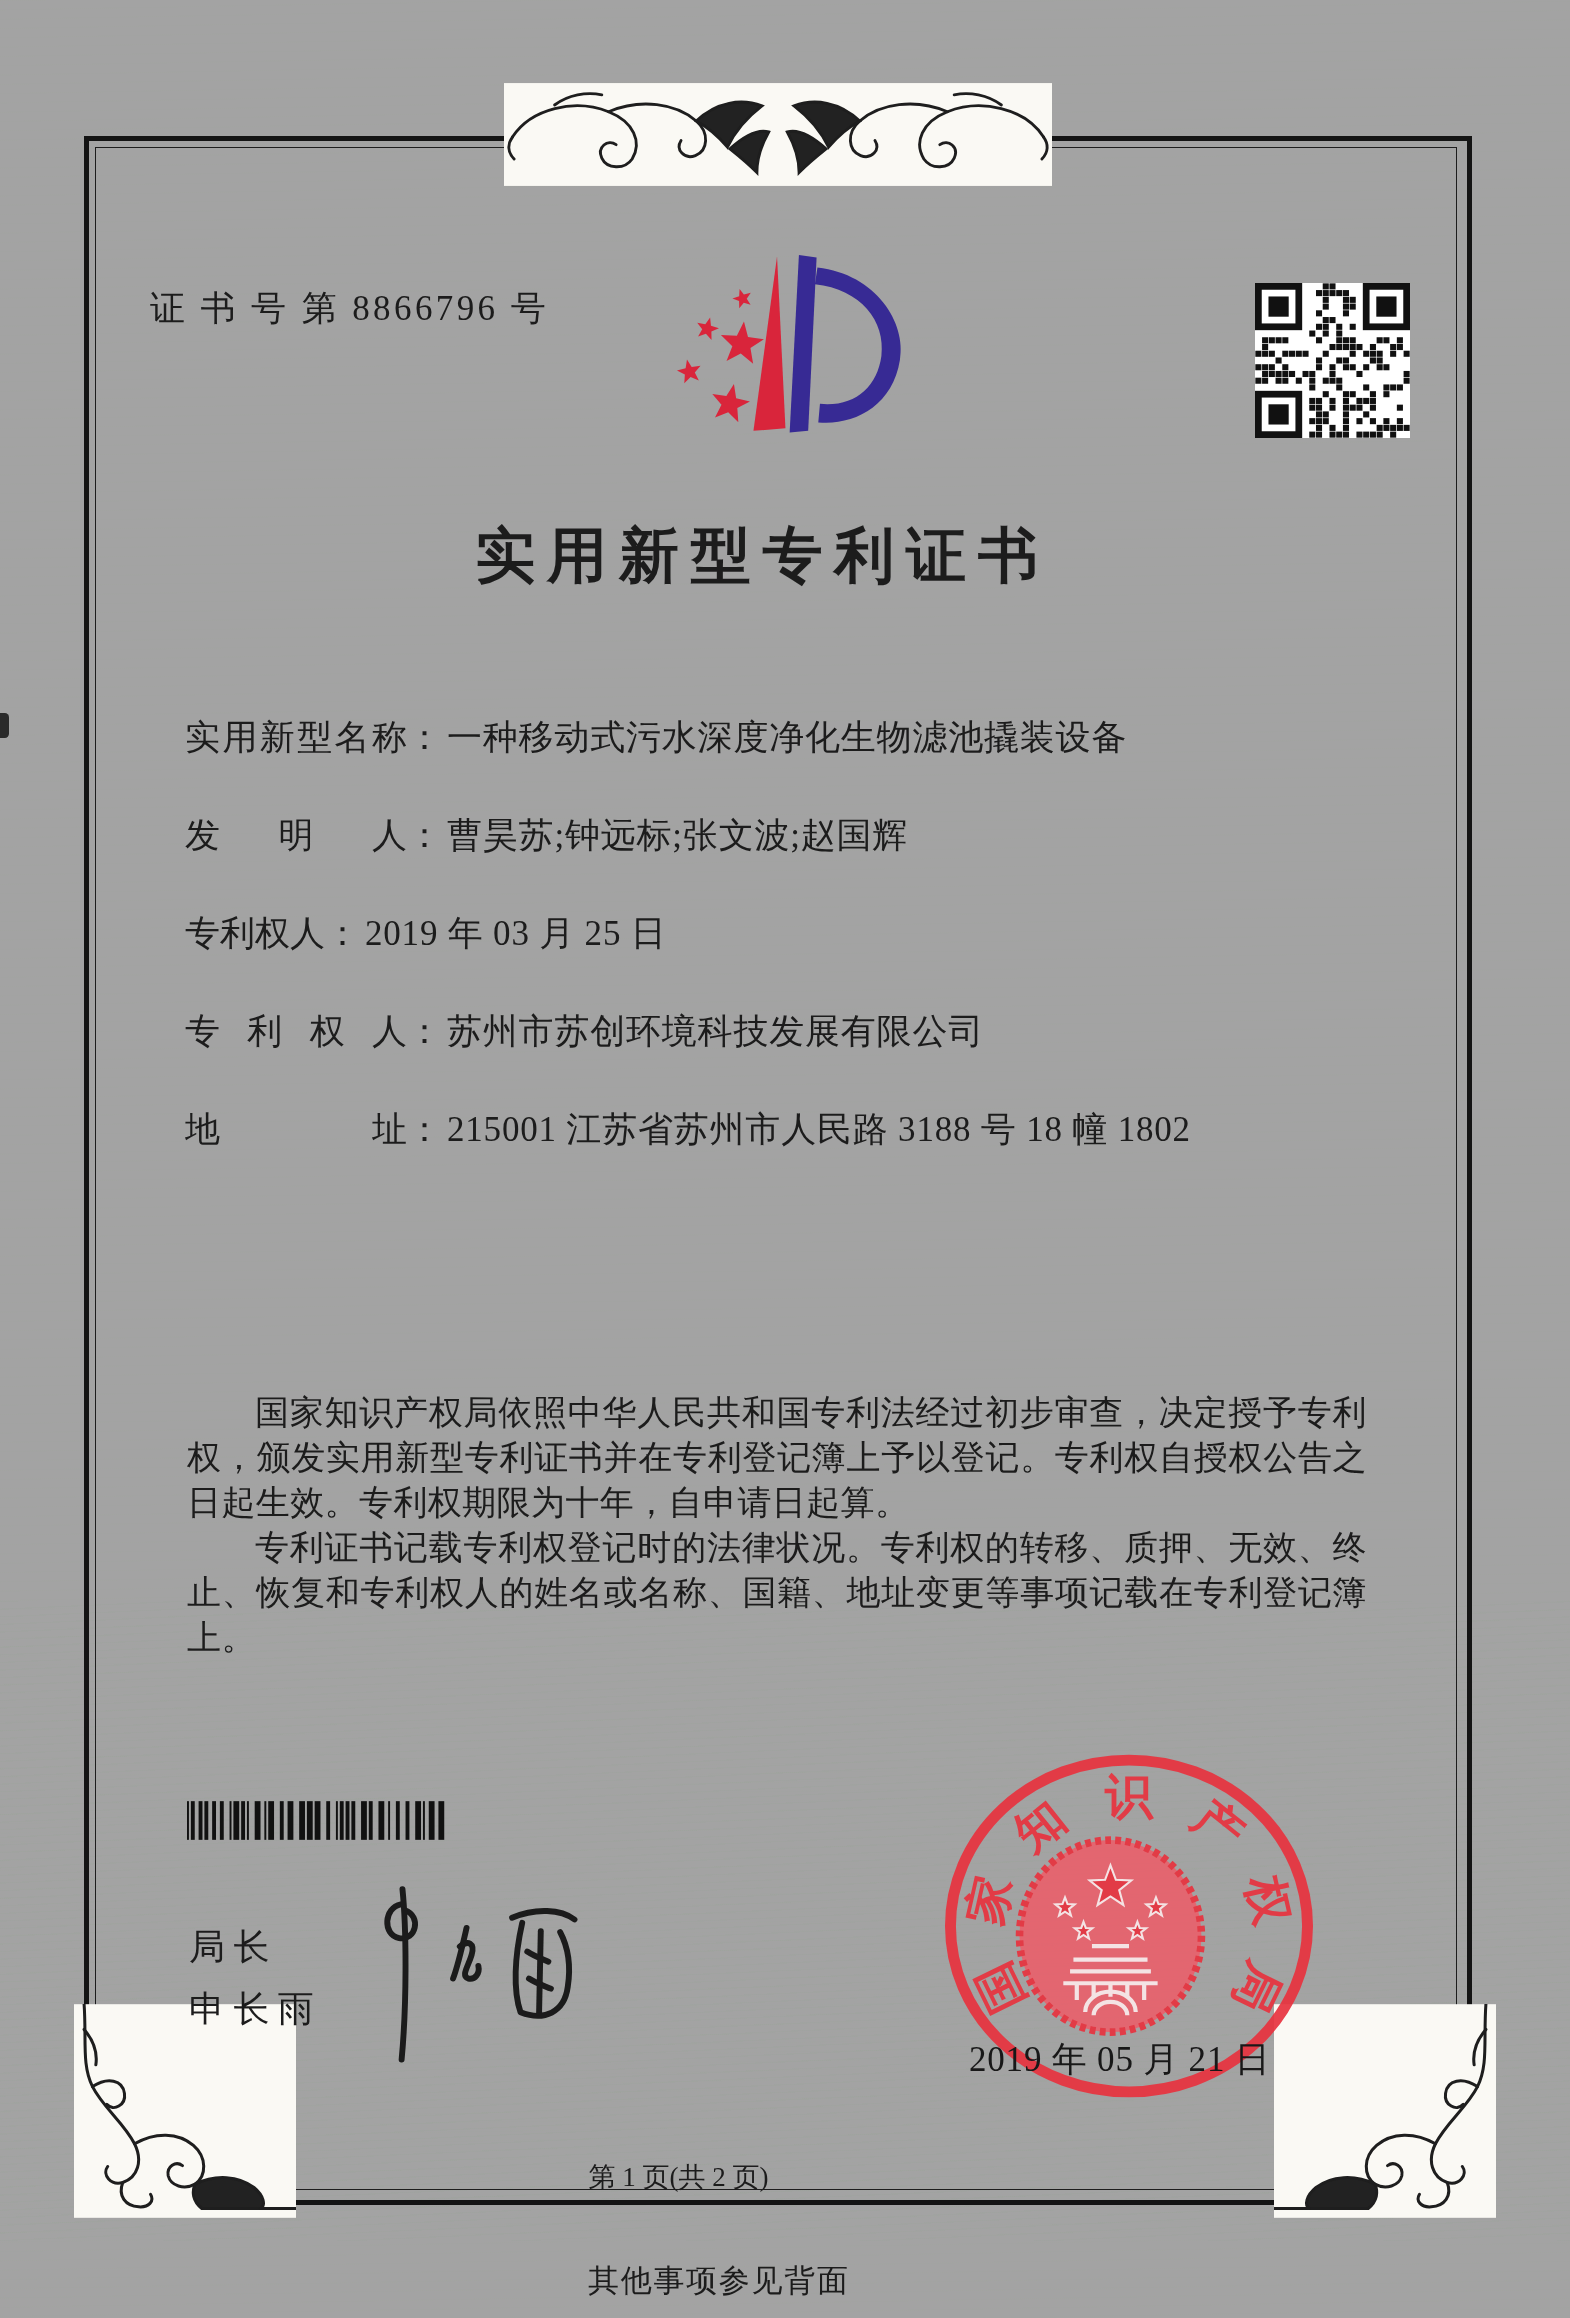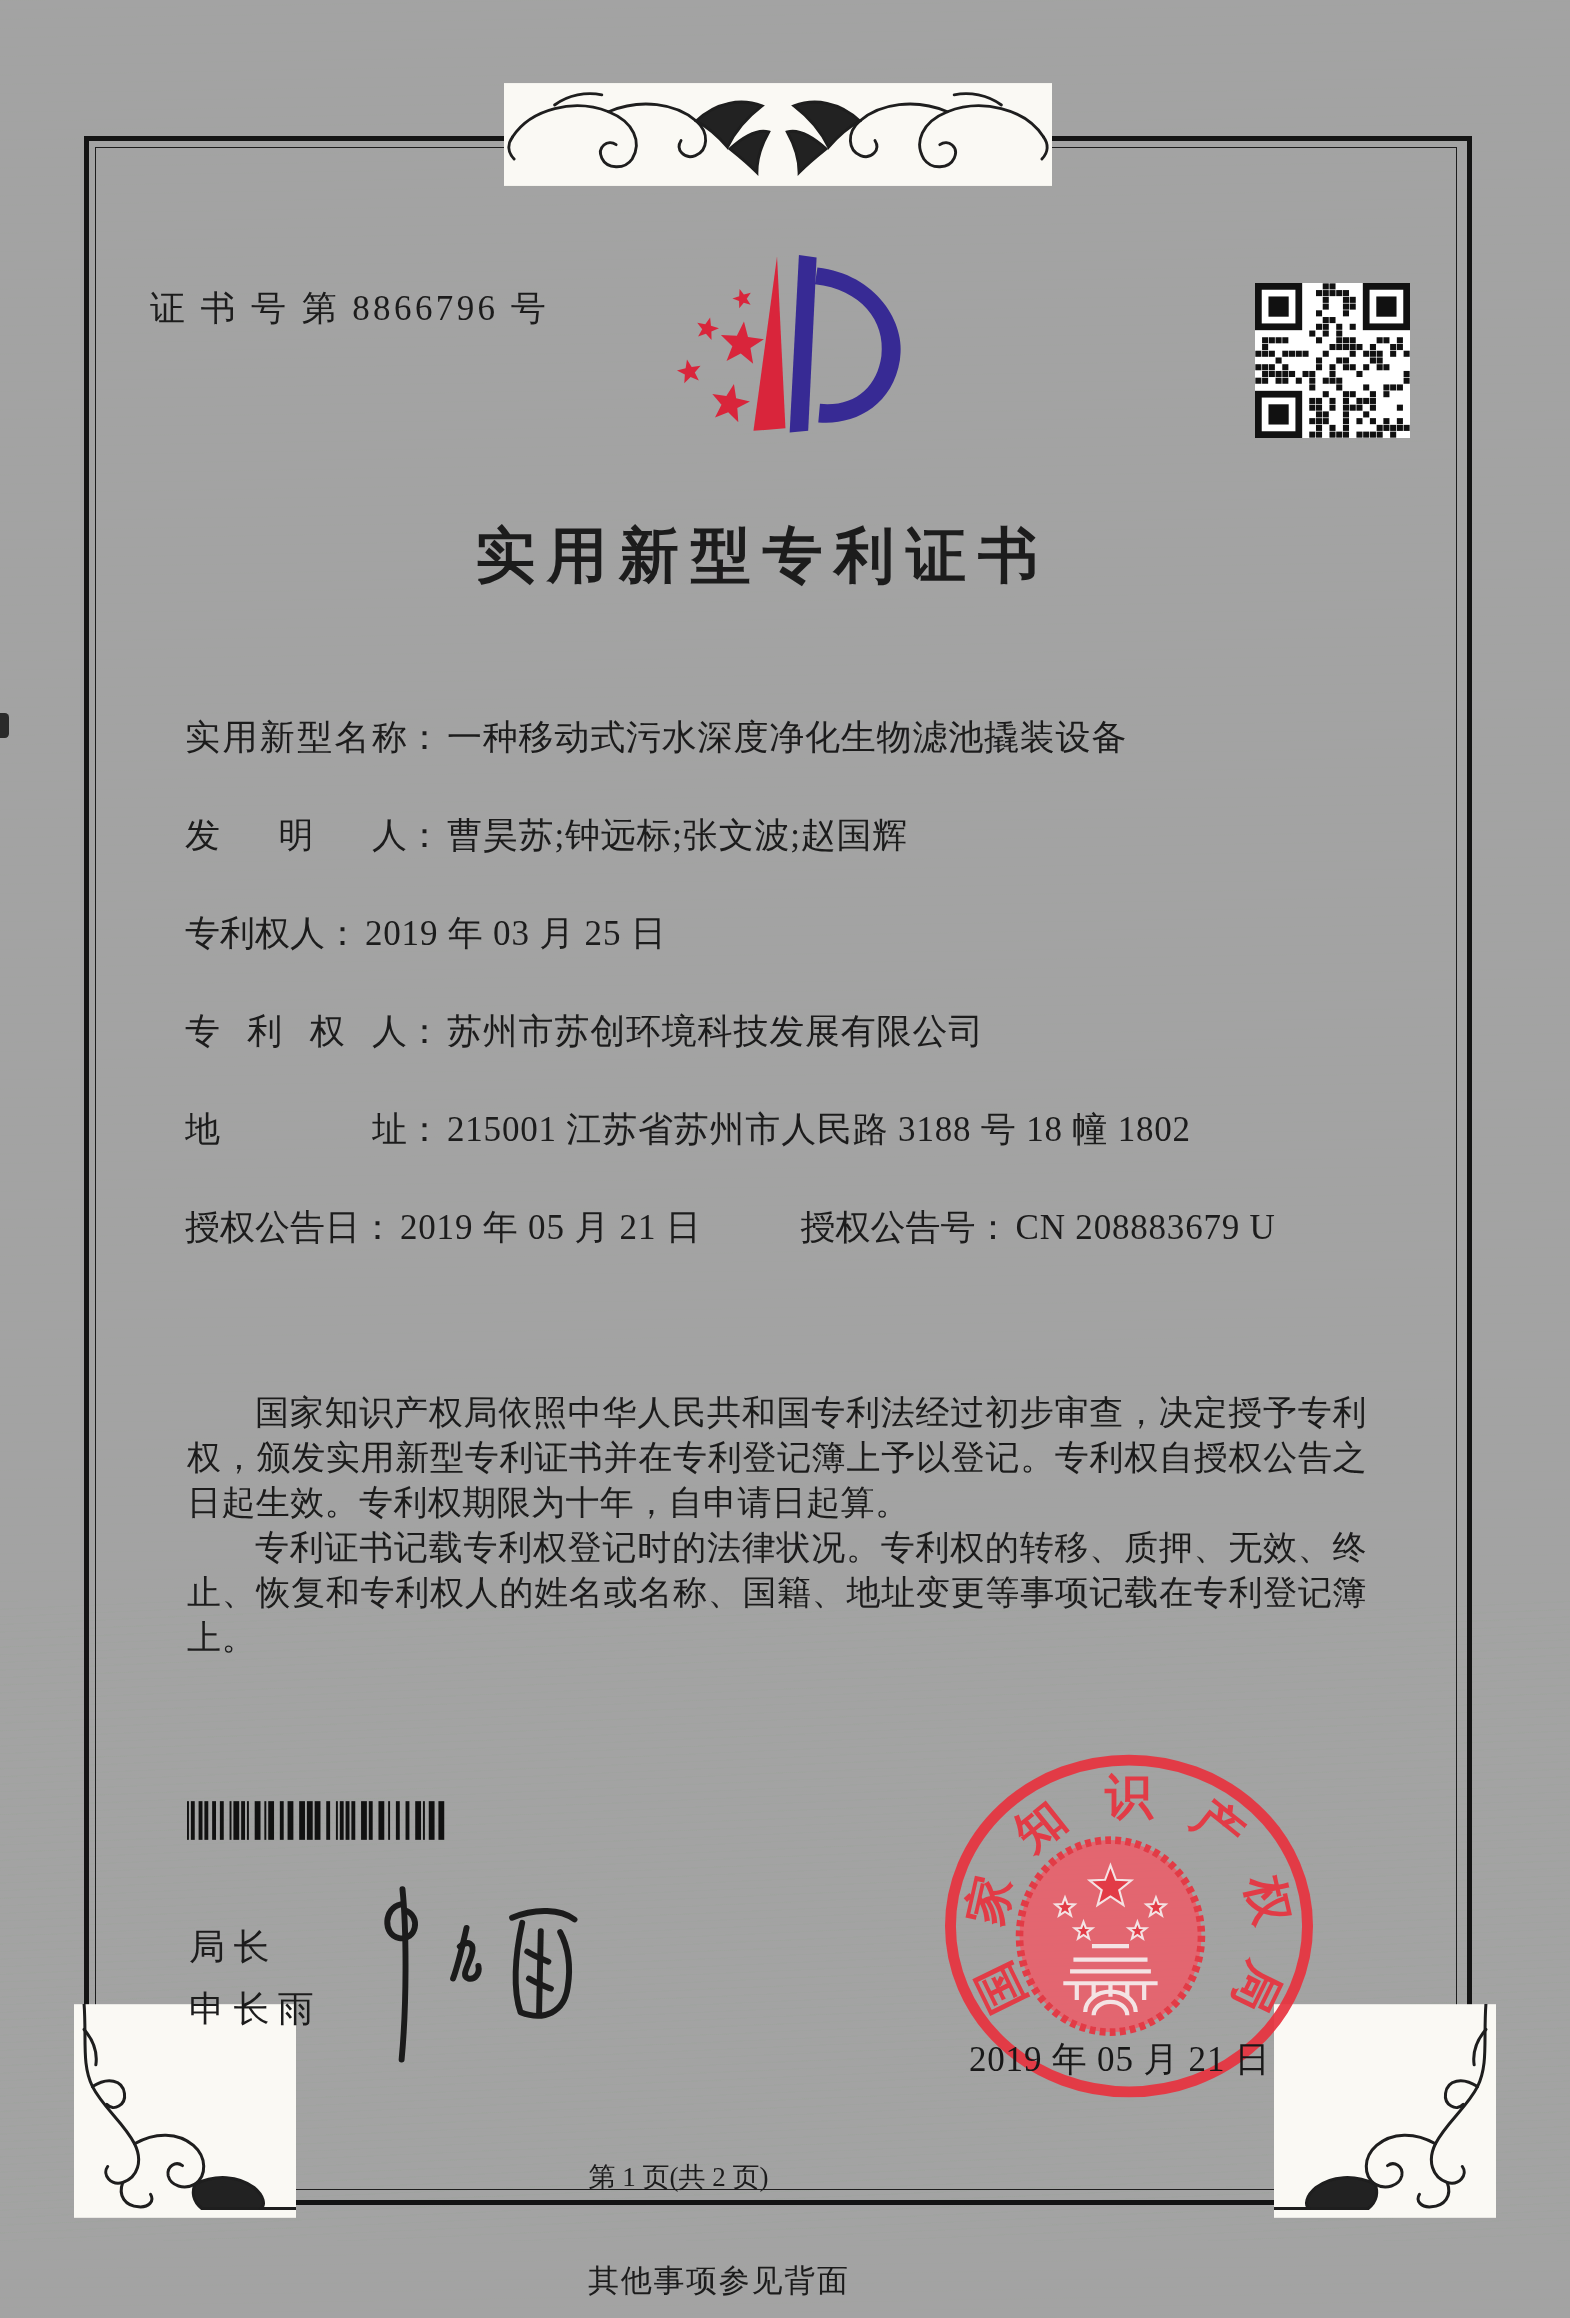--- a/index.html
+++ b/index.html
@@ -272,21 +272,20 @@
   </svg>
 
   <div class="title">实用新型专利证书</div>
 
   <div class="fields" id="fields">
       <div class="frow"><span class="flabel-text">实用新型名称</span><span class="fcolon">：</span><span class="fvalue">一种移动式污水深度净化生物滤池撬装设备</span></div>
       <div class="frow"><span class="flabel-text">发明人</span><span class="fcolon">：</span><span class="fvalue">曹昊苏;钟远标;张文波;赵国辉</span></div>
       <div class="frow"><span class="flabel-text compact">专利权人</span><span class="fcolon">：</span><span class="fvalue">2019 年 03 月 25 日</span></div>
       <div class="frow"><span class="flabel-text">专利权人</span><span class="fcolon">：</span><span class="fvalue">苏州市苏创环境科技发展有限公司</span></div>
       <div class="frow"><span class="flabel-text">地址</span><span class="fcolon">：</span><span class="fvalue">215001 江苏省苏州市人民路 3188 号 18 幢 1802</span></div>
-      <div class="frow"><span class="flabel-text compact">授权公告日</span><span class="fcolon">：</span><span class="fvalue">2019 年 05 月 21 日</span><span class="grant-right"><span class="flabel-text compact">授权公告号</span><span class="fcolon">：</span><span class="fvalue">CN 208883679 U</span></span></div>
     </div>
 
   <div class="paras">
     <p>国家知识产权局依照中华人民共和国专利法经过初步审查，决定授予专利权，颁发实用新型专利证书并在专利登记簿上予以登记。专利权自授权公告之日起生效。专利权期限为十年，自申请日起算。</p>
     <p>专利证书记载专利权登记时的法律状况。专利权的转移、质押、无效、终止、恢复和专利权人的姓名或名称、国籍、地址变更等事项记载在专利登记簿上。</p>
   </div>
 
   <svg class="barcode" width="259" height="39" viewBox="0 0 308 46">
     <g id="barcode-bars" fill="#111">
         <rect x="0.0" y="0" width="2.3" height="46"></rect>

